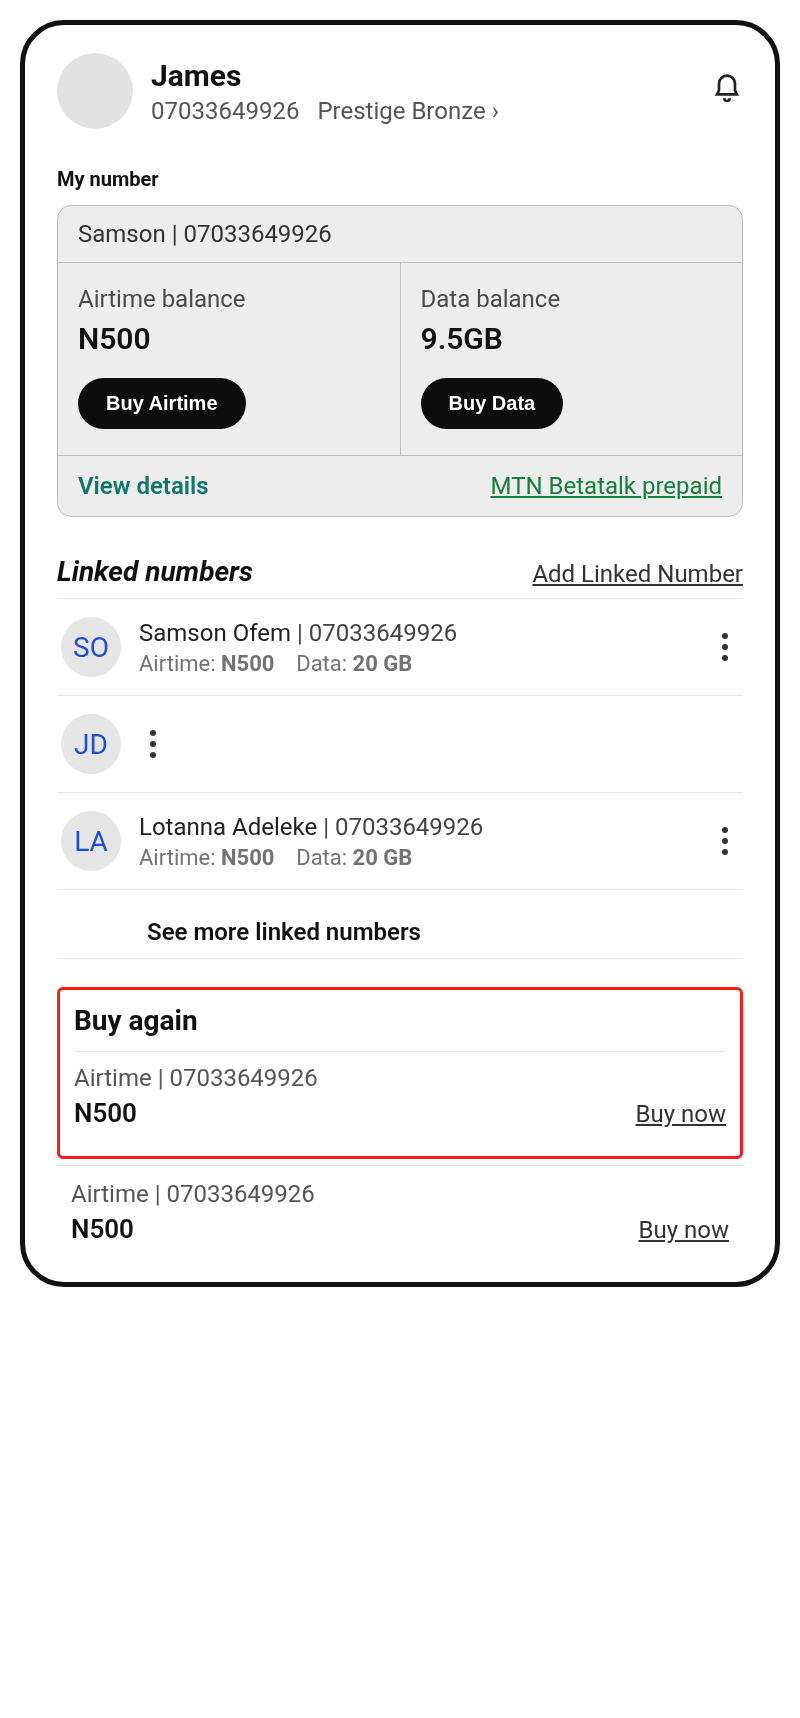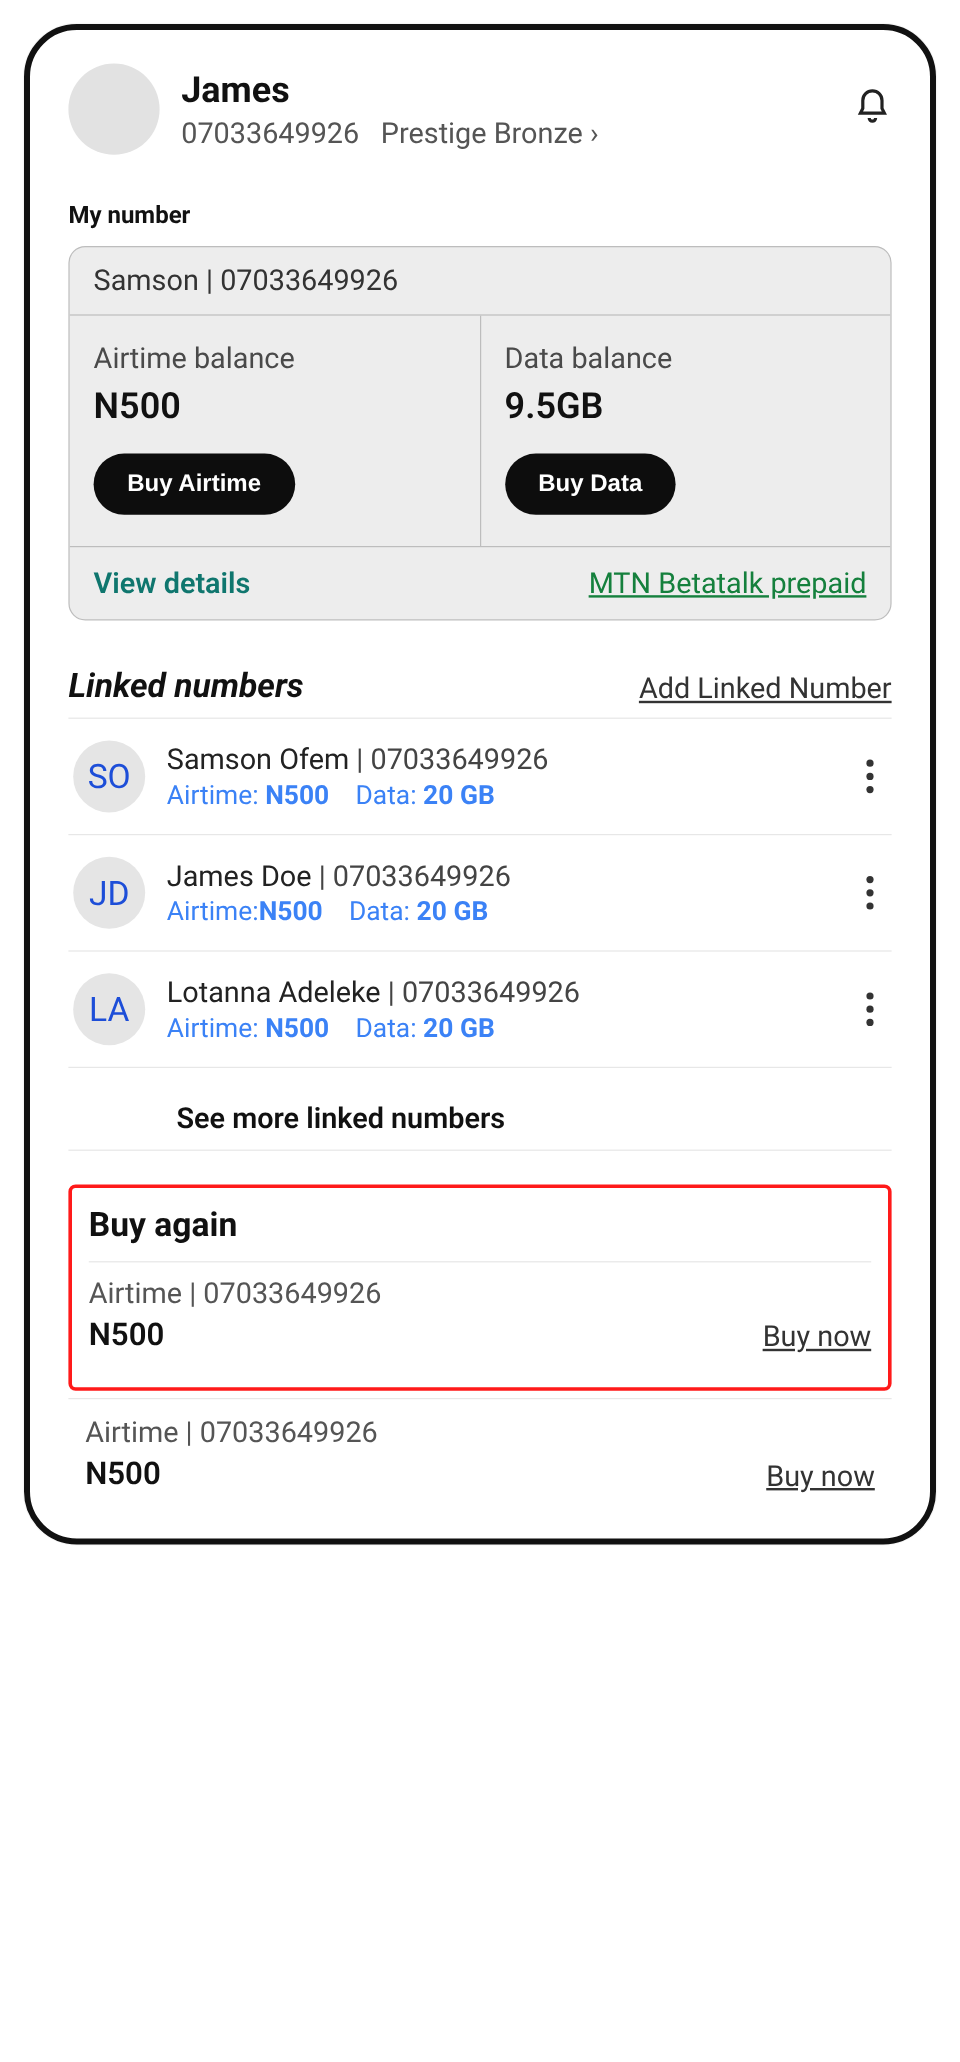--- a/index.html
+++ b/index.html
@@ -69,21 +69,21 @@
     }
     .circle {
       width:60px; height:60px; border-radius:50%; background:#e5e5e5;
       display:flex; align-items:center; justify-content:center;
       font-size:28px; color:#1d4ed8;
     }
     .row-main { flex:1; display:flex; flex-direction:column; gap:4px; }
     .row-title { font-size:24px; color:#222; }
     .row-title .name { font-weight:400; }
     .row-title .sep, .row-title .num { color:#444; font-weight:400;}
-    .row-sub { font-size:22px; color:#3b82f6; }
+    .row-sub { font-size:22px; color:#737373; }
     .row-sub .strong { font-weight:700; }
     .kebab { width:28px; display:flex; flex-direction:column; align-items:center; gap:5px; cursor:pointer;}
     .kebab span { width:6px; height:6px; background:#333; border-radius:50%; }
     .see-more {
       text-align:left; padding:28px 0 12px 90px; font-size:24px; font-weight:600; color:#111; cursor:pointer;
     }
     
     .buy-again-block { margin-top: 28px; }
     .highlight { border:3px solid #ff1a1a; border-radius:6px; padding:14px 14px 14px; margin-bottom:6px;}
     .ba-title { font-size:28px; font-weight:700; color:#111; margin-bottom:14px;}
@@ -172,33 +172,20 @@
       </div>
       <div class="kebab">
           <span></span>
           <span></span>
           <span></span>
         </div>
     </div>
 
     <div class="row">
       <div class="circle">JD</div>
-      <div class="row-main">
-        <div class="row-title">
-          <span class="name">James Doe</span>
-          <span class="sep"> | </span>
-          <span class="num">07033649926</span>
-        </div>
-        <div class="row-sub">
-          <span>Airtime:</span><span class="strong">N500</span>
-          &nbsp;&nbsp;
-          <span>Data:</span>
-          <span class="strong">20 GB</span>
-        </div>
-      </div>
       <div class="kebab">
           <span></span>
           <span></span>
           <span></span>
         </div>
     </div>
 
     <div class="row">
       <div class="circle">LA</div>
       <div class="row-main">

